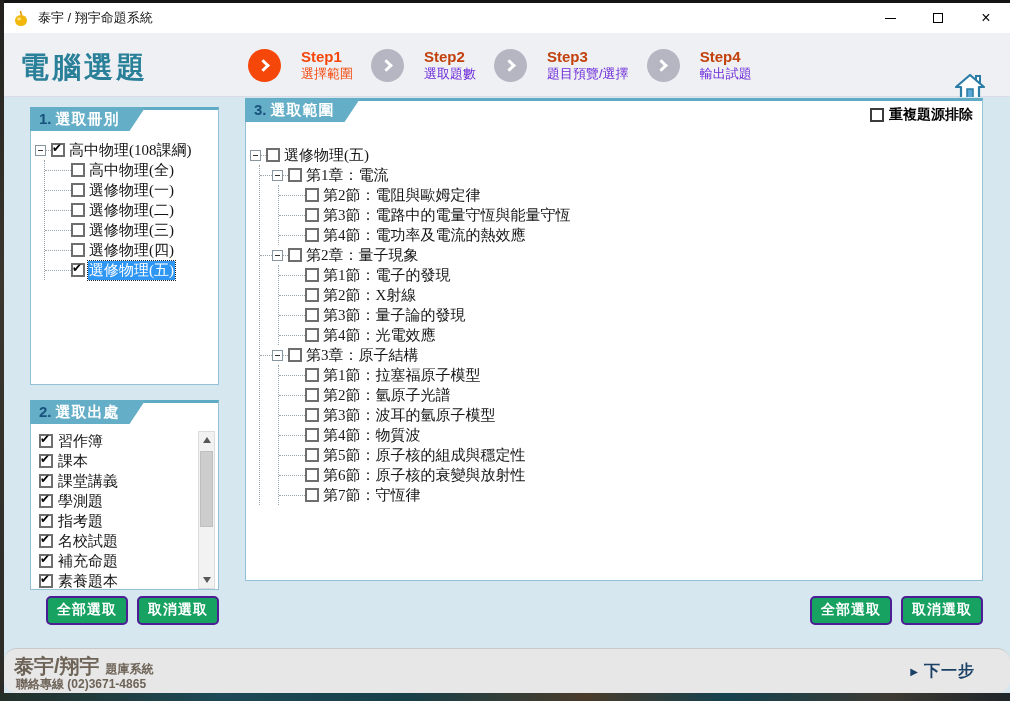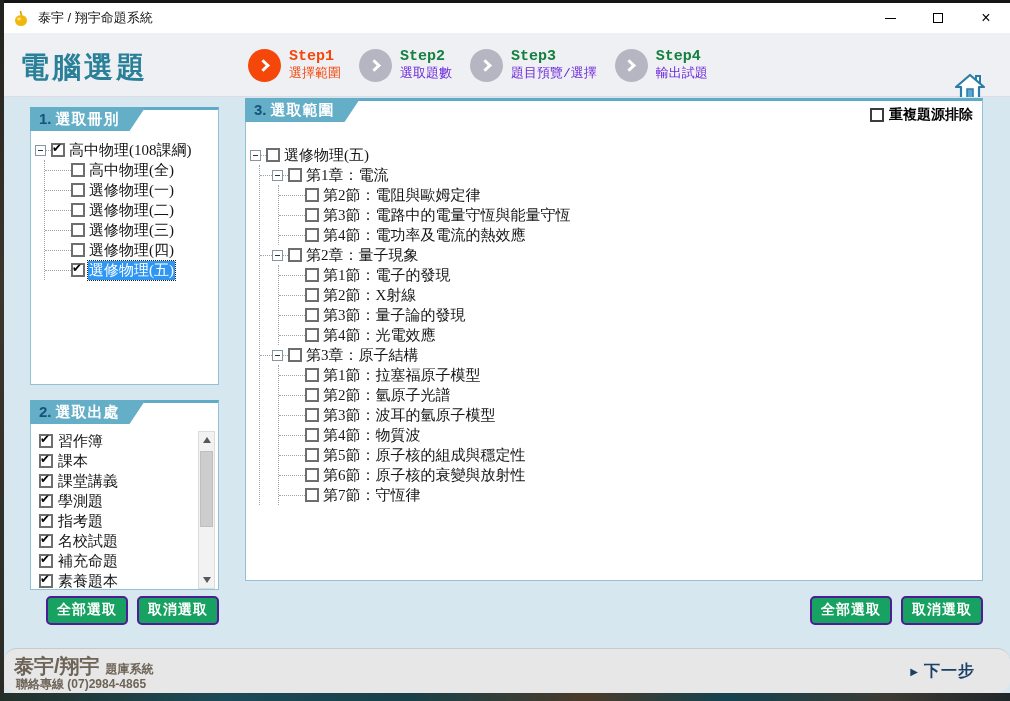--- a/index.html
+++ b/index.html
@@ -28,22 +28,22 @@
             border-bottom:1px solid #dcdce6; }
   .page-title { position:absolute; left:16px; top:15px; font-size:29px; font-weight:bold;
                 color:#2a8099; letter-spacing:3px; }
   .steps { position:absolute; left:244px; top:0; height:64px; display:flex; align-items:center; }
   .step { display:flex; align-items:center; margin-right:18px; }
   .scircle { width:33px; height:33px; border-radius:50%; background:#b5b6c2; flex:none;
              display:flex; align-items:center; justify-content:center; }
   .step.active .scircle { background:#f5470a; }
   .chev { width:9px; height:9px; border-top:3px solid #fff; border-right:3px solid #fff;
           transform:rotate(45deg); margin-left:-3px; }
-  .stext { display:flex; flex-direction:column; margin-left:8px; line-height:1.2;font-family:Liberation Mono, monospace; }
-  .sname { font-size:15px; font-weight:bold; color:#15803d; }
+  .stext { display:flex; flex-direction:column; margin-left:20px; line-height:1.2; }
+  .sname { font-size:15px; font-weight:bold; color:#c2410c; }
   .slabel { font-size:13px; color:#6d28d9; }
   .step.active .sname, .step.active .slabel { color:#f5470a; }
 
   .home { position:absolute; right:12px; top:40px; width:56px; text-align:center; cursor:default; }
   .home-label { font-size:12px; color:#1e4a66; margin-top:1px; }
 
   
   .main { position:absolute; left:4px; top:97px; width:1006px; height:616px; background:#d7e7ef; }
 
   .panel { position:absolute; background:#fff; border:1px solid #94c1d5; border-top:3px solid #5fabc6; }
@@ -415,18 +415,18 @@
     <button class="gbtn">全部選取</button>
     <button class="gbtn">取消選取</button>
   </div>
 
 </div>
 
 <div class="footer">
   <div class="brand-line">
     <span class="brand">泰宇/翔宇</span><span class="brand-suffix">題庫系統</span>
   </div>
-  <div class="phone">聯絡專線 (07)2984-4865</div>
+  <div class="phone">聯絡專線 (02)3671-4865</div>
   <div class="next">
     <span class="next-arrow">▶</span>
     <span class="next-label">下一步</span>
   </div>
 </div>
 
 </body></html>

